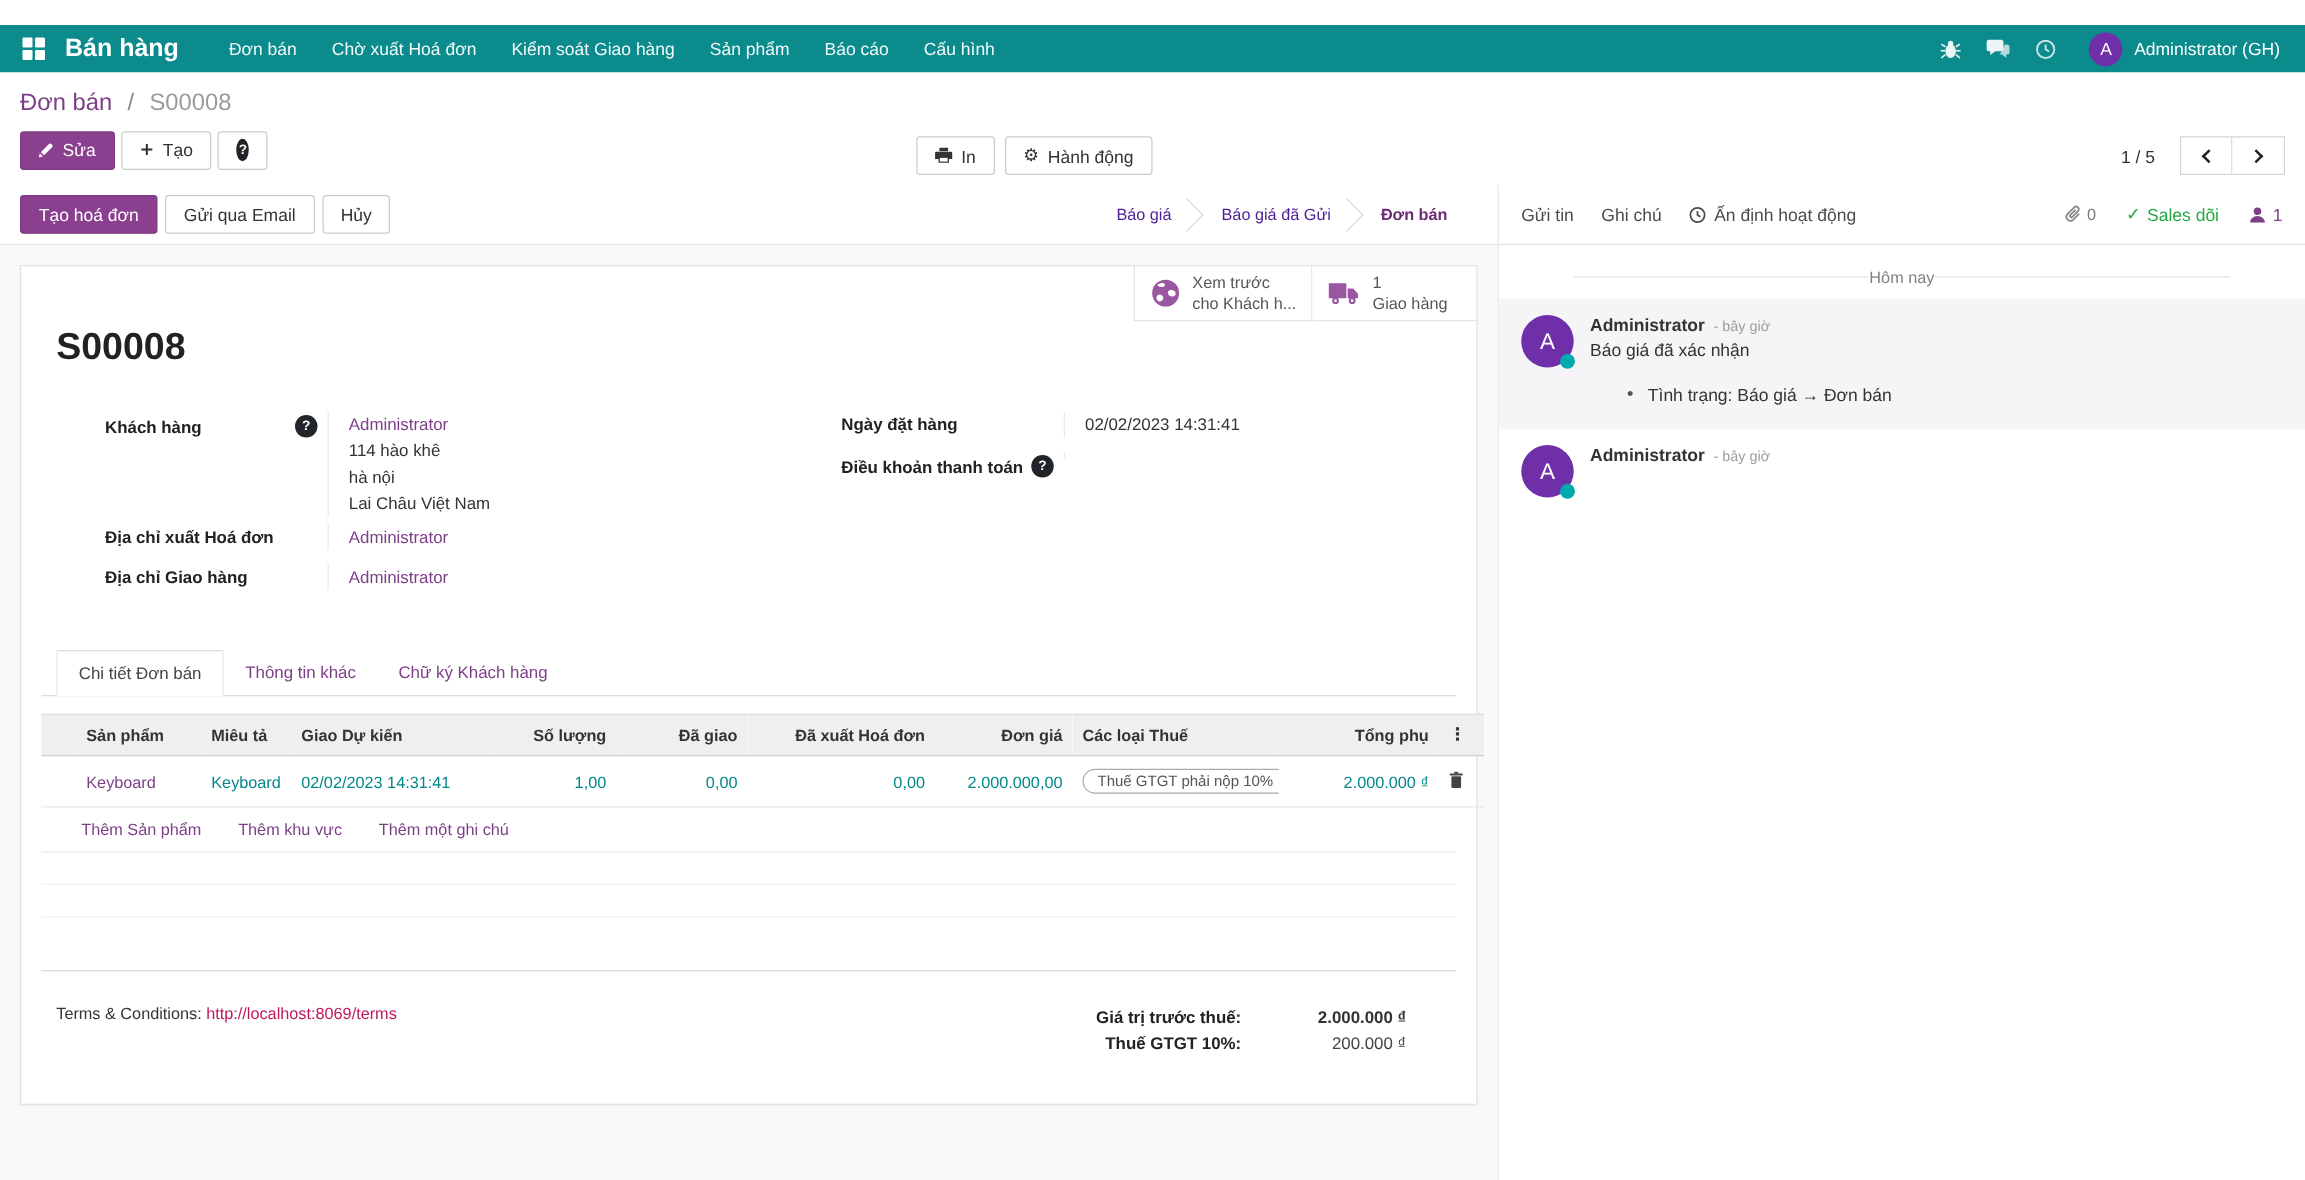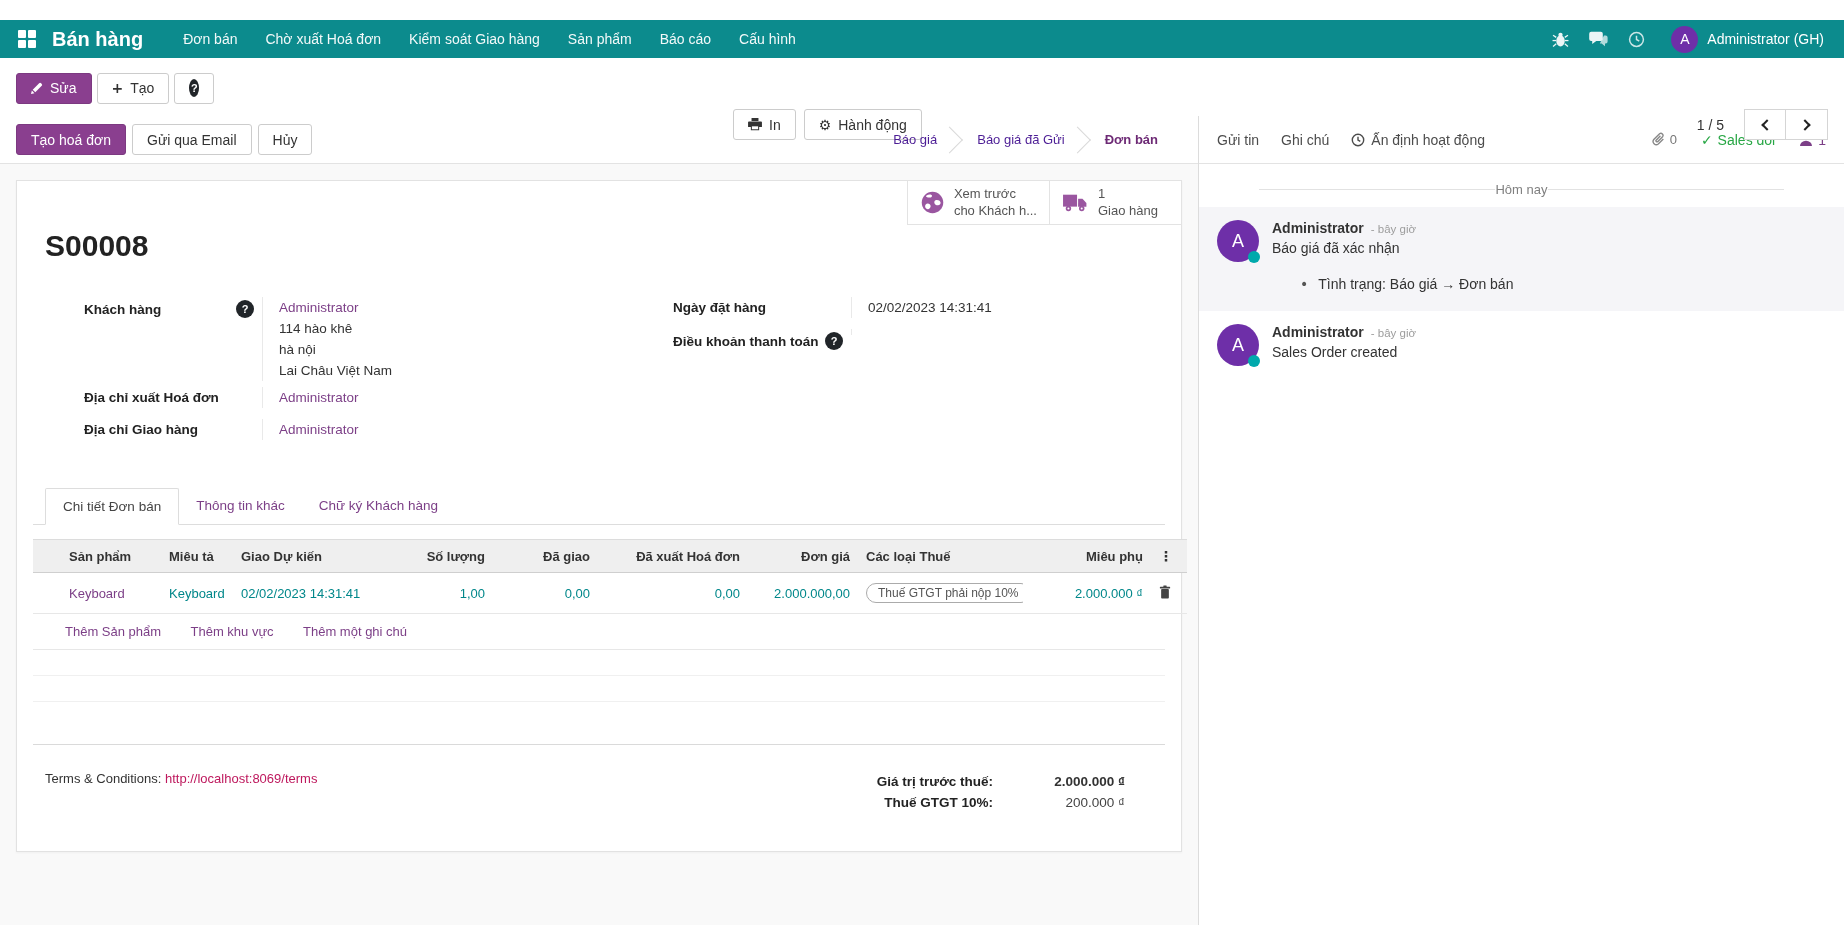--- a/index.html
+++ b/index.html
@@ -177,20 +177,25 @@
           </svg>
       </span>
       <span class="user-menu">
         <span class="nav-avatar">A</span>
         <span class="user-name">Administrator (GH)</span>
       </span>
     </div>
   </nav>
 
   <div class="control-panel">
+    <div class="breadcrumb">
+      <a>Đơn bán</a>
+      <span class="sep">/</span>
+      <span class="current">S00008</span>
+    </div>
     <div class="cp-buttons">
       <button class="btn btn-primary">
         <svg width="12" height="12" viewBox="0 0 14 14">
             <path fill="#fff" d="M0 14l1-4 3 3-4 1zM2 9L9.5 1.5a1.6 1.6 0 0 1 2.3 0l0.7 0.7a1.6 1.6 0 0 1 0 2.3L5 12 2 9z"></path>
           </svg>
         <span>Sửa</span>
       </button>
       <button class="btn">
         <span class="ico" style="font-weight:bold;">+</span>
         <span>Tạo</span>
@@ -342,21 +347,21 @@
               <tr>
                 <th></th>
                 <th>Sản phẩm</th>
                 <th>Miêu tả</th>
                 <th>Giao Dự kiến</th>
                 <th class="num">Số lượng</th>
                 <th class="num">Đã giao</th>
                 <th class="num">Đã xuất Hoá đơn</th>
                 <th class="num">Đơn giá</th>
                 <th>Các loại Thuế</th>
-                <th class="num">Miêu phụ</th>
+                <th class="num">Tổng phụ</th>
                 <th><span class="ico kebab">⋮</span></th>
               </tr>
             </thead>
             <tbody>
               <tr>
                 <td></td>
                 <td><a class="prod-link">Keyboard</a></td>
                 <td><a class="teal">Keyboard</a></td>
                 <td class="teal">02/02/2023 14:31:41</td>
                 <td class="num teal">1,00</td>
@@ -467,19 +472,18 @@
       <div class="message">
         <span class="msg-avatar">
           <span>A</span>
           <span class="presence-dot"></span>
         </span>
         <span class="msg-body">
           <span class="msg-head">
             <span class="msg-author">Administrator</span>
             <span class="msg-time">- bây giờ</span>
           </span>
-          <div class="msg-text">Sales Order created</div>
         </span>
       </div>
     </div>
 
   </div>
 </div>
 
 </body></html>

